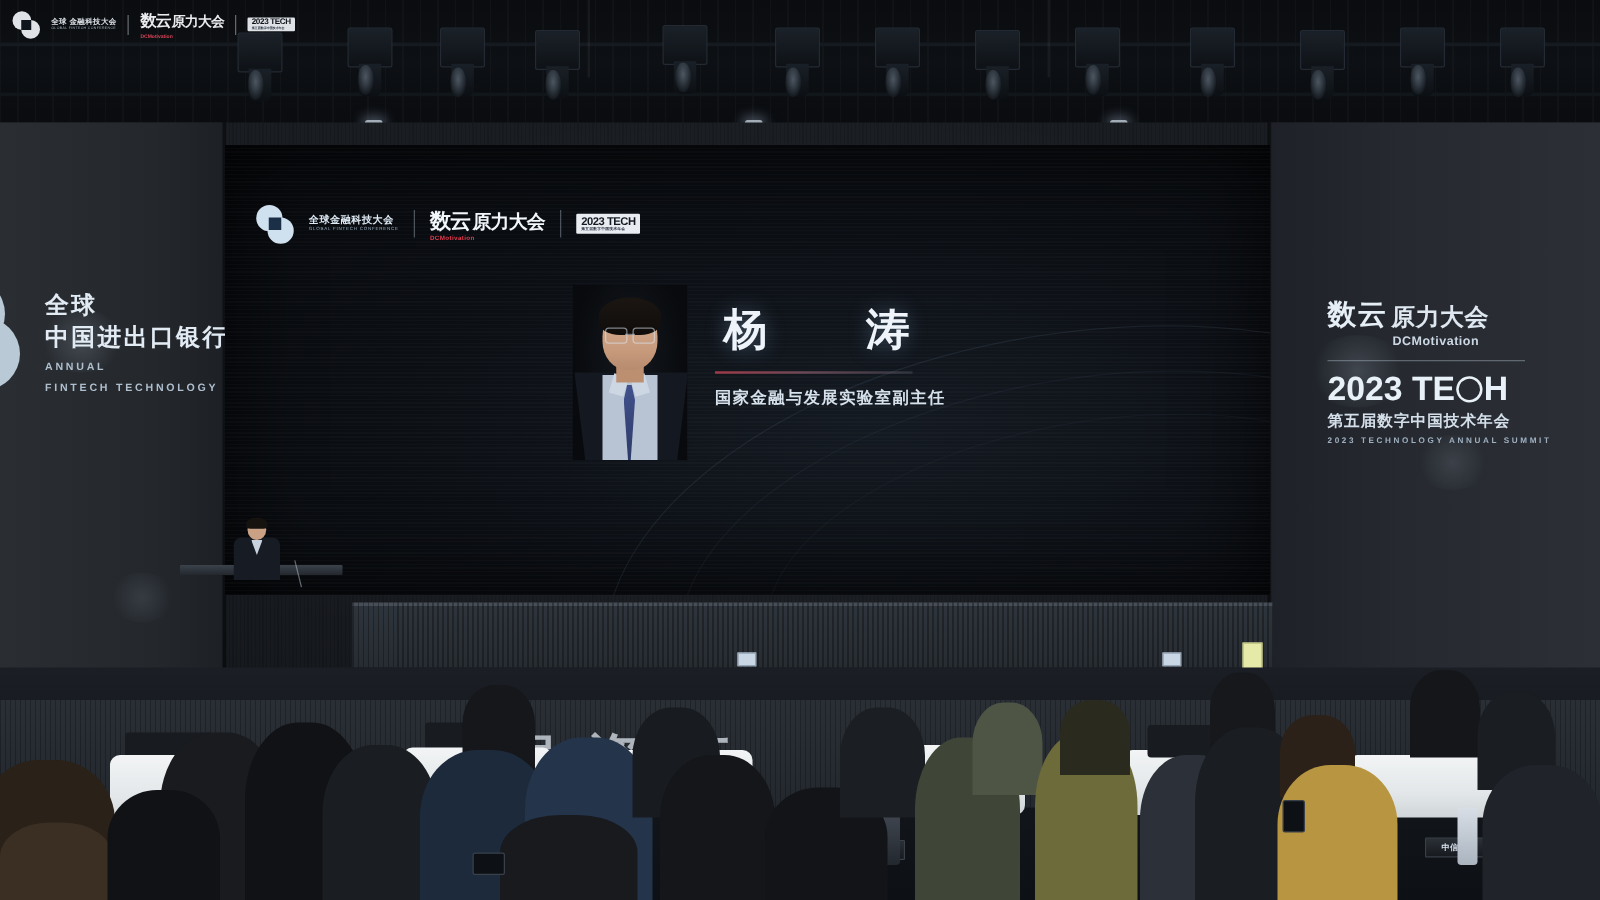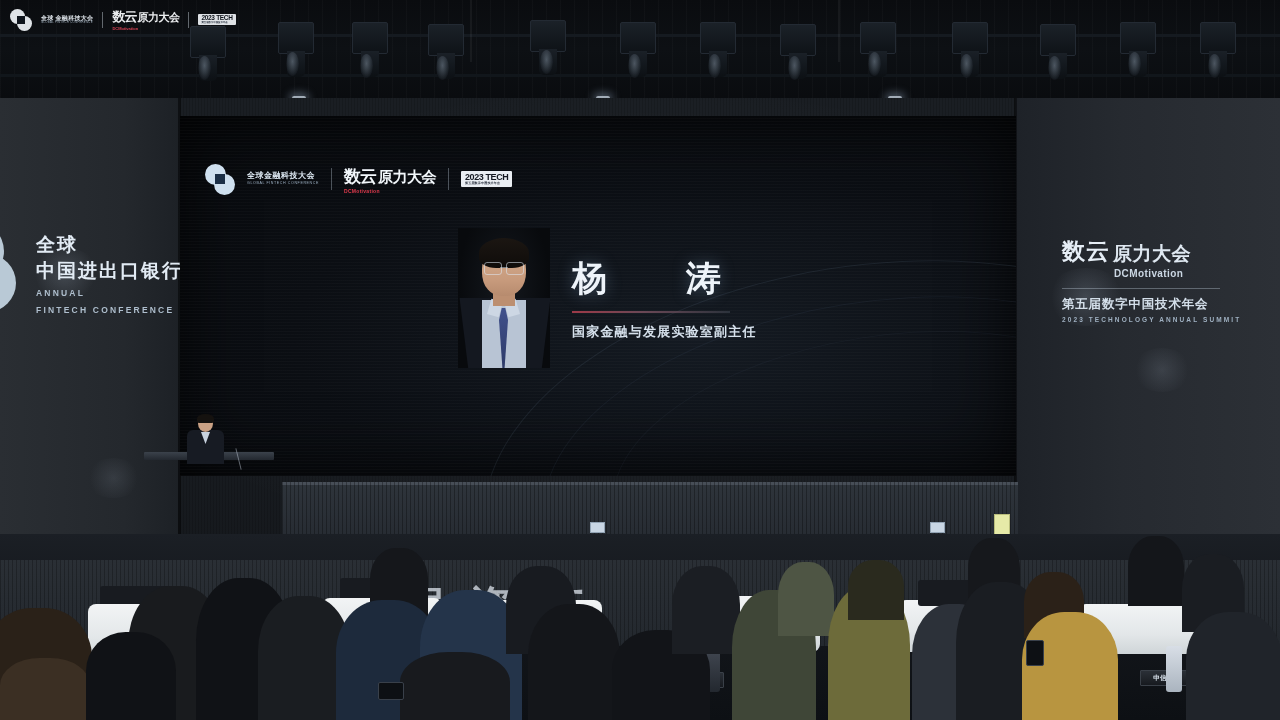--- a/index.html
+++ b/index.html
@@ -82,21 +82,21 @@
   .p-neck{position:absolute;left:35px;top:62px;width:22px;height:16px;background:#bc8f71;}
   .p-shirt{position:absolute;left:24px;top:72px;width:44px;height:68px;background:#b8c4d4;}
   .p-suit-l{position:absolute;left:6px;top:70px;width:38px;height:72px;background:#141820;transform:skewX(7deg);}
   .p-suit-r{position:absolute;left:50px;top:70px;width:38px;height:72px;background:#141820;transform:skewX(-7deg);}
   .p-tie{position:absolute;left:41px;top:80px;width:9px;height:60px;background:linear-gradient(180deg,#41518c,#2d3a68);
     clip-path:polygon(30% 0,70% 0,100% 20%,62% 100%,38% 100%,0 20%);}
   .p-collar-l{position:absolute;left:31px;top:72px;width:12px;height:16px;background:#cdd7e4;transform:rotate(16deg);}
   .p-collar-r{position:absolute;left:48px;top:72px;width:12px;height:16px;background:#cdd7e4;transform:rotate(-16deg);}
 
   
-  .name-block{position:absolute;left:572px;top:260px;}
+  .name-block{position:absolute;left:572px;top:246px;text-align:center;}
   .sp-name{font-size:35px;font-weight:700;color:#eef4fa;letter-spacing:22px;
      text-shadow:0 0 16px rgba(150,190,230,.35);line-height:1;}
   .name-rule{width:158px;height:2px;margin:16px 0 10px 0;
      background:linear-gradient(90deg,#9d3a48 0%,#6a4856 45%,rgba(120,130,145,.25) 100%);}
   .sp-title{font-size:13px;font-weight:700;color:#d6e1ec;letter-spacing:1.2px;}
 
   
   .lower-led{position:absolute;left:0;top:560px;width:1280px;height:86px;
     background:linear-gradient(180deg,#2a2f35 0%,#23282e 100%);overflow:hidden;}
   .lower-led .lines{position:absolute;inset:0;
@@ -255,30 +255,35 @@
   <div class="wall-seam" style="left:1014px;"></div>
 
   <div class="lmark">
     <div class="c1"></div>
       <div class="c2"></div>
   </div>
   <div class="lsign">
     <div class="ls-cn">全球</div>
     <div class="ls-cn">中国进出口银行</div>
     <div class="ls-en">ANNUAL</div>
-    <div class="ls-en">FINTECH CONFERENCE</div>
+    <div class="ls-en">FINTECH TECHNOLOGY</div>
   </div>
 
   <div class="rsign">
     <div class="rs1">
       <span class="rs-cn">数云</span>
       <span class="rs-cn2">原力大会</span>
     </div>
     <div class="rs-en">DCMotivation</div>
     <div class="rs-rule"></div>
+    <div class="rs2">
+      <span>2023 TE</span>
+      <span class="at"></span>
+      <span>H</span>
+    </div>
     <div class="rs3">第五届数字中国技术年会</div>
     <div class="rs4">2023 TECHNOLOGY ANNUAL SUMMIT</div>
   </div>
 
   <div class="screen">
     <div class="screen-scan"></div>
     <div class="ring" style="left:300px;top:150px;width:760px;height:420px;transform:rotate(-9deg);"></div>
     <div class="ring2" style="left:360px;top:186px;width:660px;height:340px;transform:rotate(-9deg);"></div>
     <div class="ring2" style="left:430px;top:220px;width:540px;height:262px;transform:rotate(-9deg);opacity:.7;"></div>
   </div>

